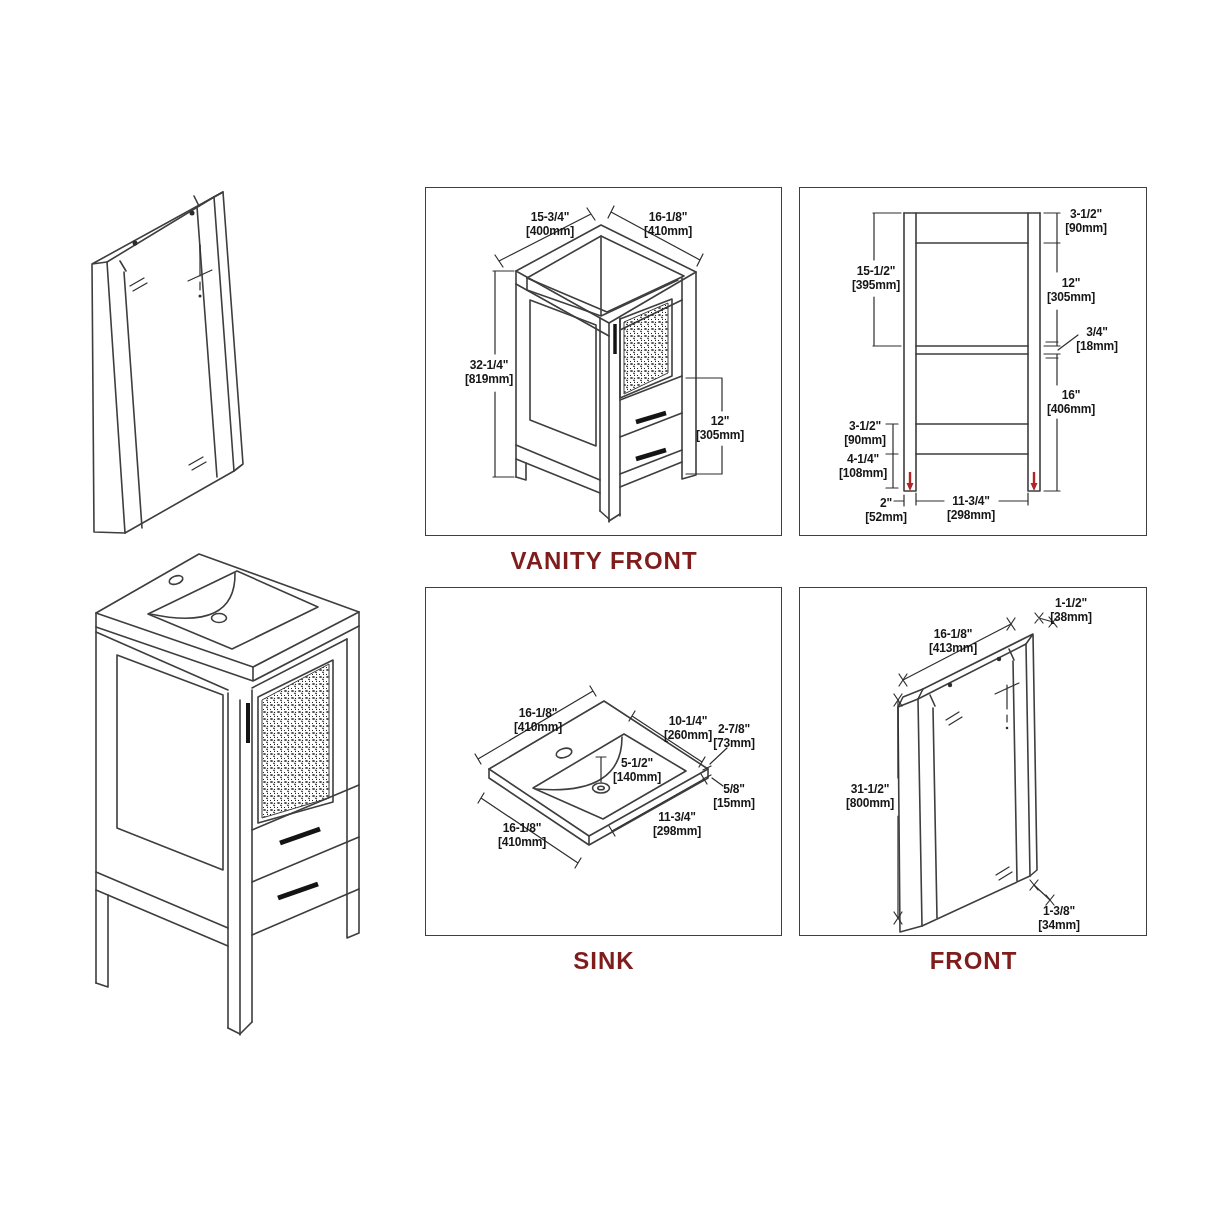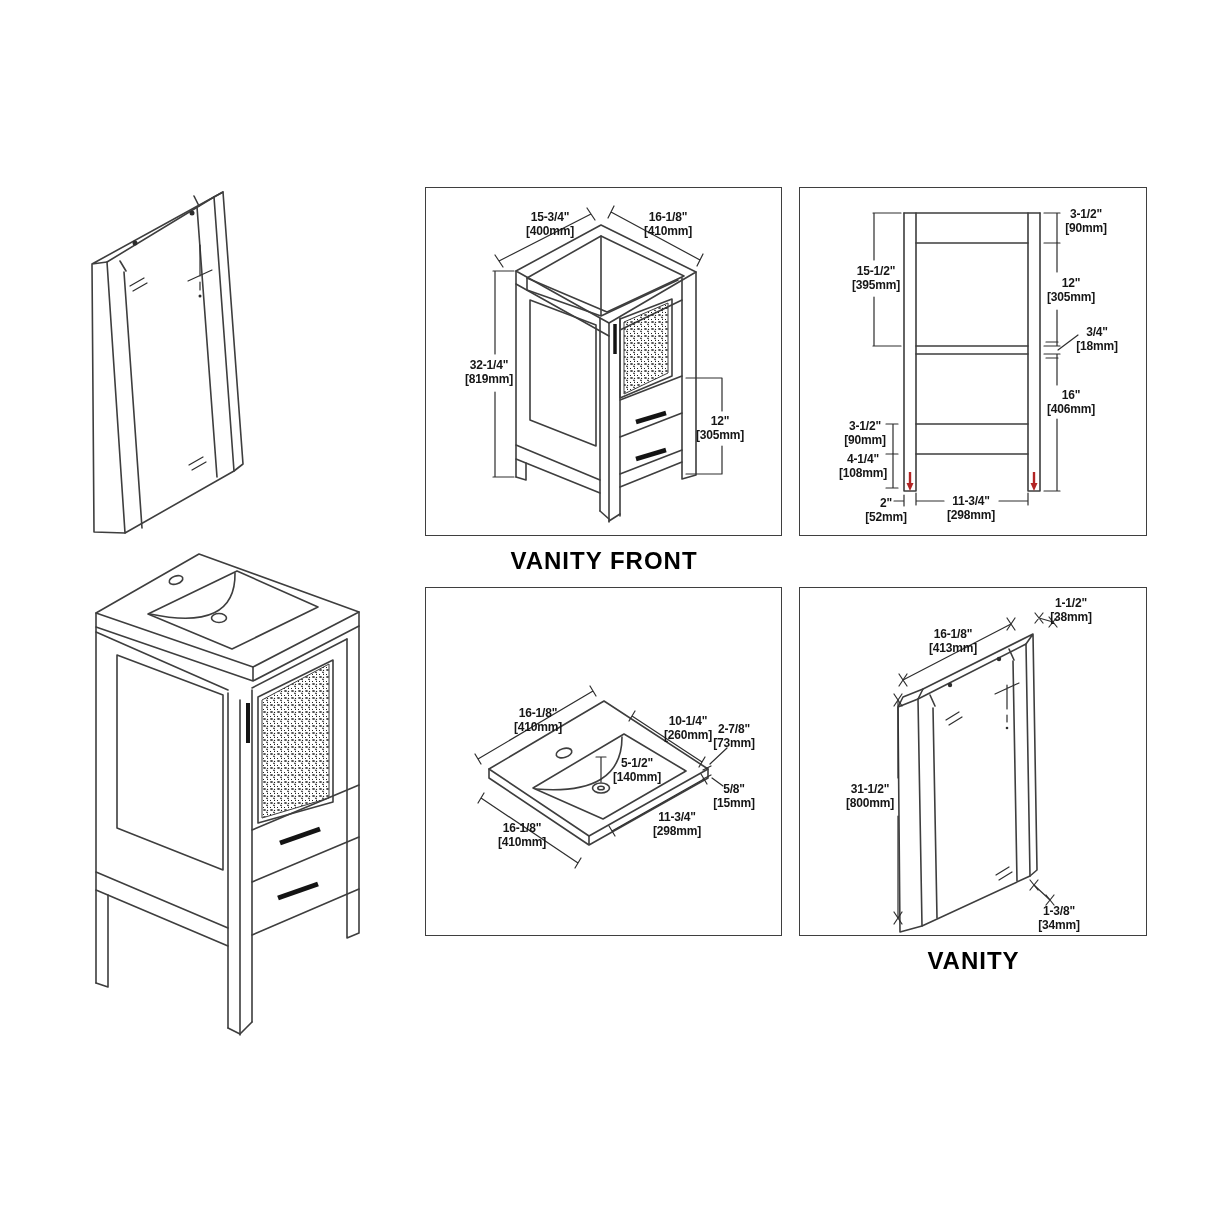--- a/index.html
+++ b/index.html
@@ -5,21 +5,21 @@
   html,body{margin:0;padding:0;background:#fff;}
   .canvas{position:relative;width:1214px;height:1214px;background:#ffffff;overflow:hidden;
           font-family:"Liberation Sans",sans-serif;}
   .panel{position:absolute;border:1.5px solid #3f3f3f;background:#fff;}
   .panel svg{position:absolute;left:0;top:0;}
   .iso{position:absolute;}
   .dim{position:absolute;transform:translateX(-50%);text-align:center;
        font:bold 12px/14px "Liberation Sans",sans-serif;color:#161616;
        letter-spacing:-0.2px;white-space:nowrap;}
   .t{position:absolute;text-align:center;font:bold 24px/30px "Liberation Sans",sans-serif;
-     color:#000000;letter-spacing:1px;}
+     color:#7f1d1d;letter-spacing:1px;}
   .s{stroke:#3e3e3e;stroke-width:1.6;fill:none;stroke-linecap:round;stroke-linejoin:round;}
   .d{stroke:#2e2e2e;stroke-width:1.2;fill:none;stroke-linecap:round;}
   .h{stroke:#141414;fill:none;stroke-linecap:butt;}
 </style>
 </head>
 <body>
 
 <div class="canvas">
 
   <svg class="iso" style="left:78px;top:183px" width="190" height="365" viewBox="0 0 190 365">
@@ -243,20 +243,21 @@
     </div>
     <div class="dim" style="left:251px;top:222px">
       <div>11-3/4"</div>
         <div>[298mm]</div>
     </div>
     <div class="dim" style="left:96px;top:233px">
       <div>16-1/8"</div>
         <div>[410mm]</div>
     </div>
   </div>
+  <div class="t" style="left:425px;top:946px;width:358px">SINK</div>
 
   <div class="panel" style="left:799px;top:587px;width:346px;height:347px">
     <svg width="346" height="347" viewBox="0 0 346 347">
       <g class="s">
         <path d="M118,111 L226,56 L230,288 L122,338 Z"></path>
         <path d="M118,111 L123,101 L233,46 L226,56 M233,46 L237,282 L230,288"></path>
         <path d="M98,119 L100,344 L122,338 M98,119 L118,111 M98,119 L103,109 L123,101"></path>
         <path d="M133,120 L137,330 M213,73 L217,293"></path>
         <path d="M130,107 L135,118 M209,61 L214,72"></path>
       </g>
@@ -291,15 +292,15 @@
     </div>
     <div class="dim" style="left:70px;top:194px">
       <div>31-1/2"</div>
         <div>[800mm]</div>
     </div>
     <div class="dim" style="left:259px;top:316px">
       <div>1-3/8"</div>
         <div>[34mm]</div>
     </div>
   </div>
-  <div class="t" style="left:799px;top:946px;width:349px">VANITY</div>
+  <div class="t" style="left:799px;top:946px;width:349px">FRONT</div>
 
 </div>
 
 </body></html>

